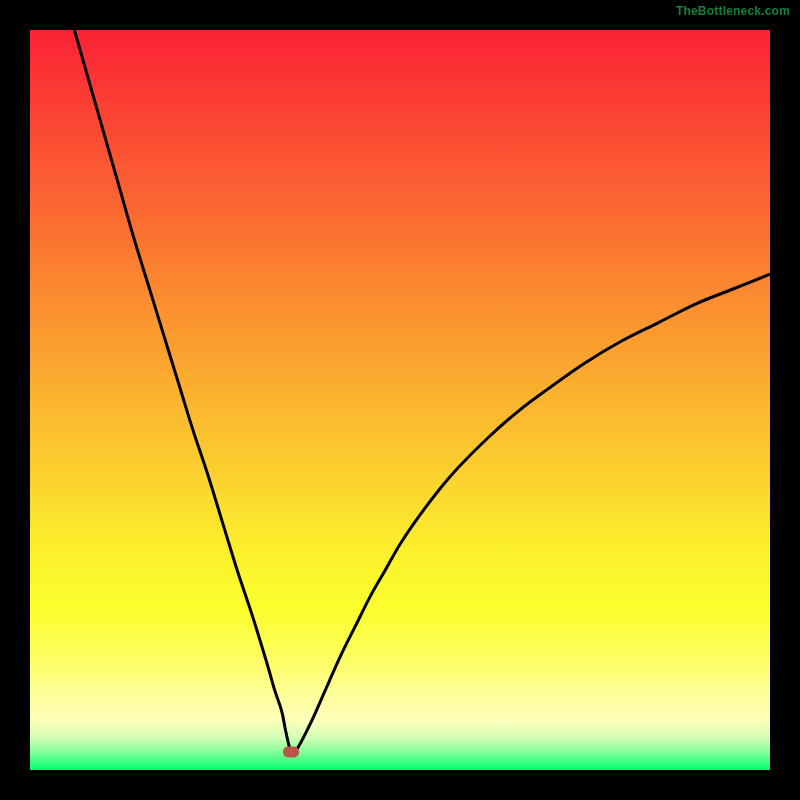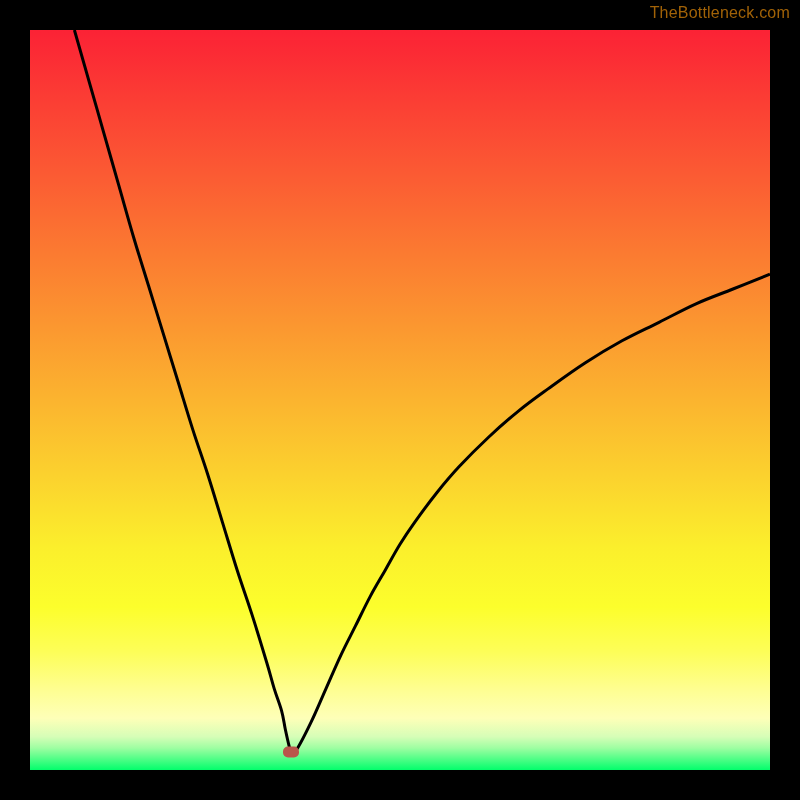--- a/index.html
+++ b/index.html
@@ -16,24 +16,25 @@
     left: 0;
     top: 0;
     width: 800px;
     height: 800px;
     background: #000;
   }
   .watermark {
     position: absolute;
     top: 4px;
     right: 10px;
-    color: #a16207;
-    font-size: 16px;
+    color: #15803d;
+    font-size: 12px;
     letter-spacing: 0.2px;
     z-index: 20;
+    font-weight: bold;
   }
   .plot-area {
     position: absolute;
     left: 30px;
     top: 30px;
     width: 740px;
     height: 740px;
     overflow: hidden;
   }
   .gradient-bg {

